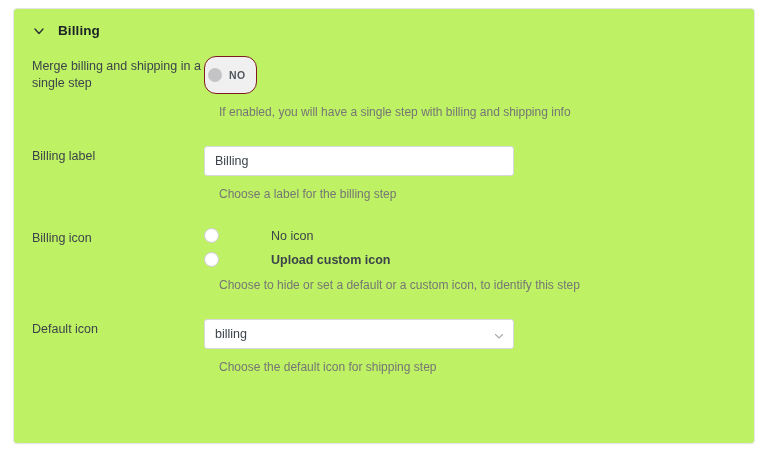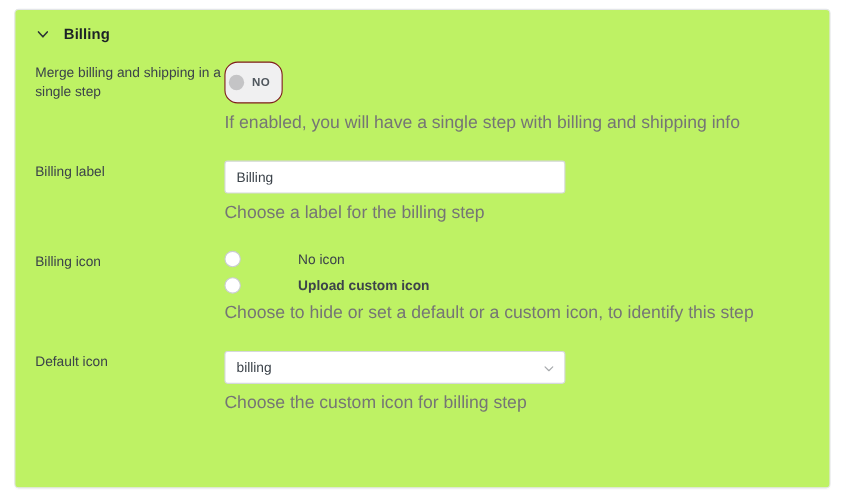--- a/index.html
+++ b/index.html
@@ -69,24 +69,25 @@
     font-size: 12.5px;
     line-height: 17px;
     color: #3c434a;
   }
   .field-col {
     flex: 1 1 auto;
     min-width: 0;
   }
 
   .help {
-    font-size: 16px;
+    font-size: 12px;
     color: #757575;
     margin-top: 10px;
     line-height: 16px;
+    margin-left: 15px;
   }
 
   
   .toggle {
     display: inline-flex;
     align-items: center;
     background: #f0f0f1;
     border: 1px solid #7f1d1d;
     border-radius: 12px;
     height: 38px;
@@ -242,18 +243,18 @@
         <div class="select-wrap">
           <div class="select-box">
             <span>billing</span>
           </div>
           <span class="select-arrow">
             <svg width="12" height="12" viewBox="0 0 12 12" aria-hidden="true">
               <path d="M2.5 4.5 L6 8 L9.5 4.5" fill="none" stroke="#a7aaad" stroke-width="1.1" stroke-linecap="round" stroke-linejoin="round"></path>
             </svg>
           </span>
         </div>
-        <div class="help">Choose the custom icon for billing step</div>
+        <div class="help">Choose the default icon for shipping step</div>
       </div>
     </div>
 
   </div>
 </div>
 
 </body></html>

